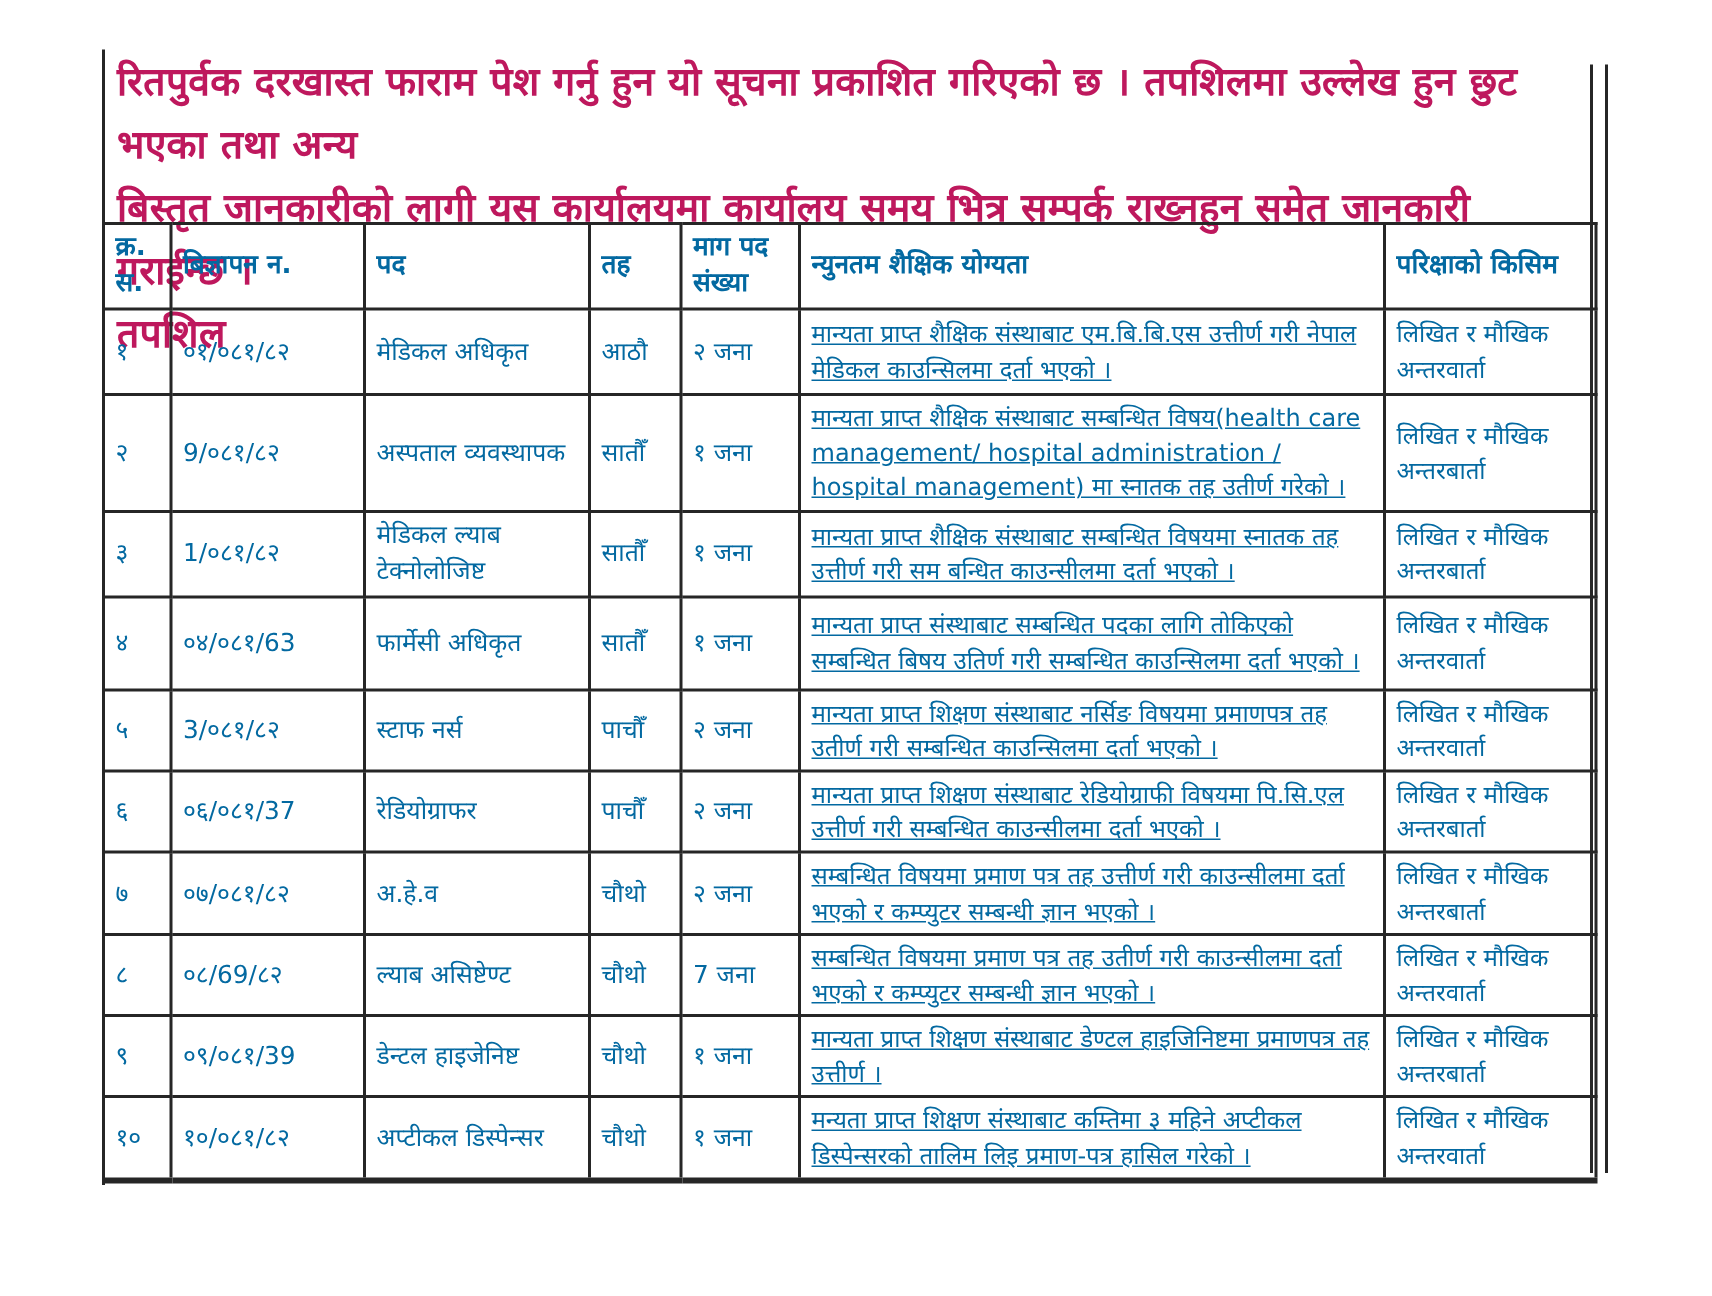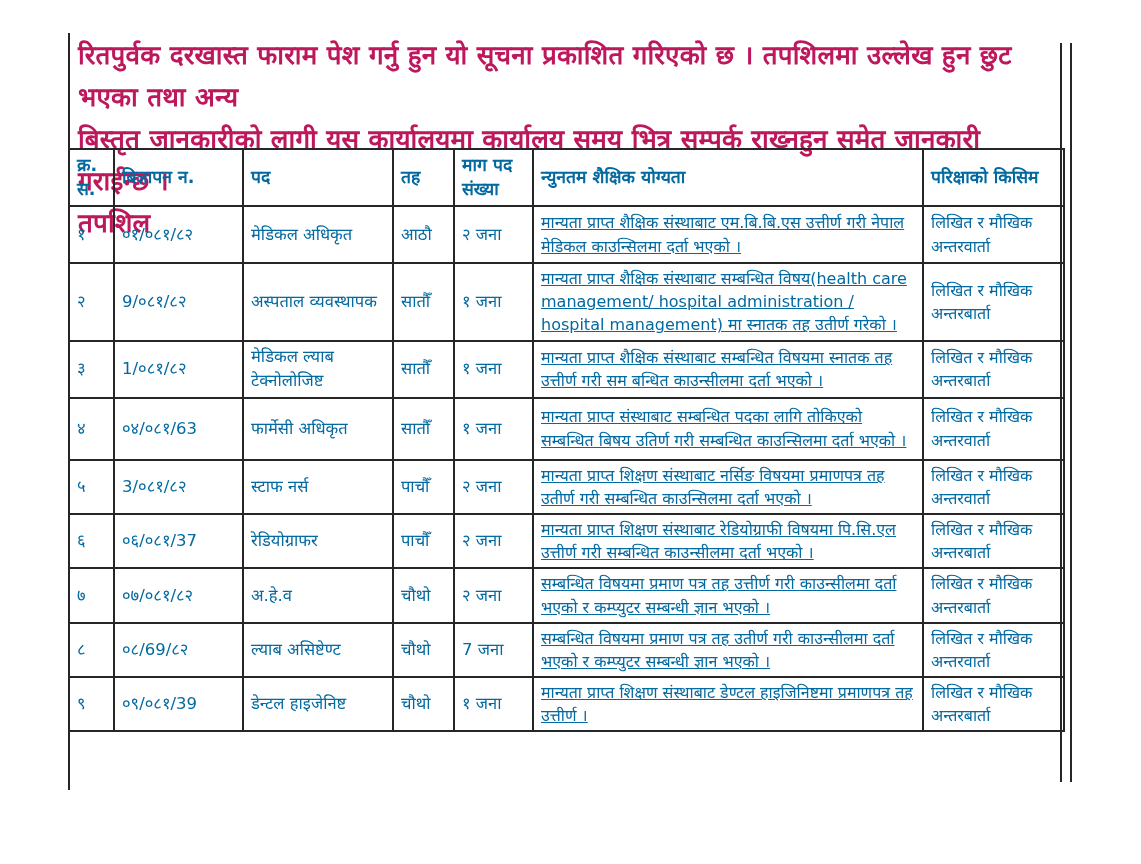--- a/index.html
+++ b/index.html
@@ -146,14 +146,23 @@
     </tr>
     <tr style="height:52px">
       <td class="c-sn">९</td>
       <td>०९/०८१/39</td>
       <td>डेन्टल हाइजेनिष्ट</td>
       <td>चौथो</td>
       <td>१ जना</td>
       <td class="c-qual">मान्यता प्राप्त शिक्षण संस्थाबाट डेण्टल हाइजिनिष्टमा प्रमाणपत्र तह उत्तीर्ण ।</td>
       <td class="c-exam">लिखित र मौखिक अन्तरबार्ता</td>
     </tr>
+    <tr class="bottom-heavy" style="height:55px">
+      <td class="c-sn">१०</td>
+      <td>१०/०८१/८२</td>
+      <td>अप्टीकल डिस्पेन्सर</td>
+      <td>चौथो</td>
+      <td>१ जना</td>
+      <td class="c-qual">मन्यता प्राप्त शिक्षण संस्थाबाट कम्तिमा ३ महिने अप्टीकल डिस्पेन्सरको तालिम लिइ प्रमाण-पत्र हासिल गरेको ।</td>
+      <td class="c-exam">लिखित र मौखिक अन्तरवार्ता</td>
+    </tr>
   </tbody>
 </table>
 
 </body></html>

